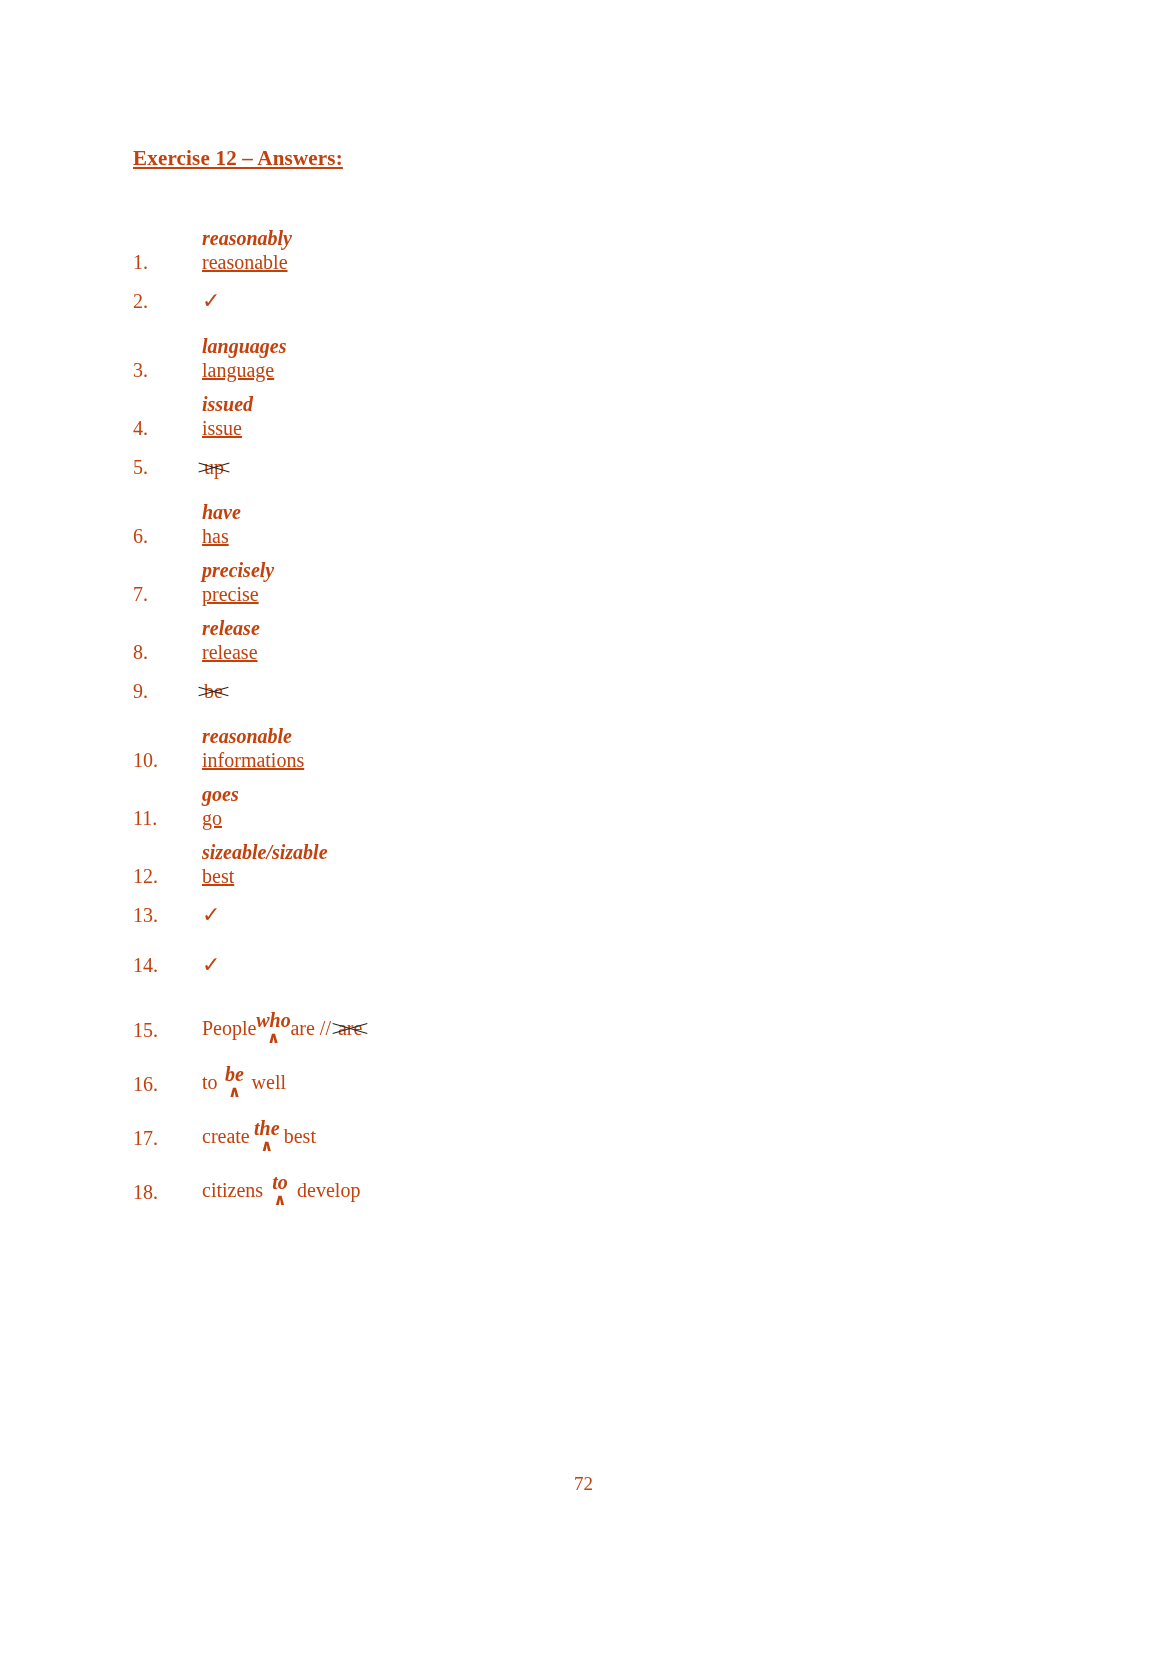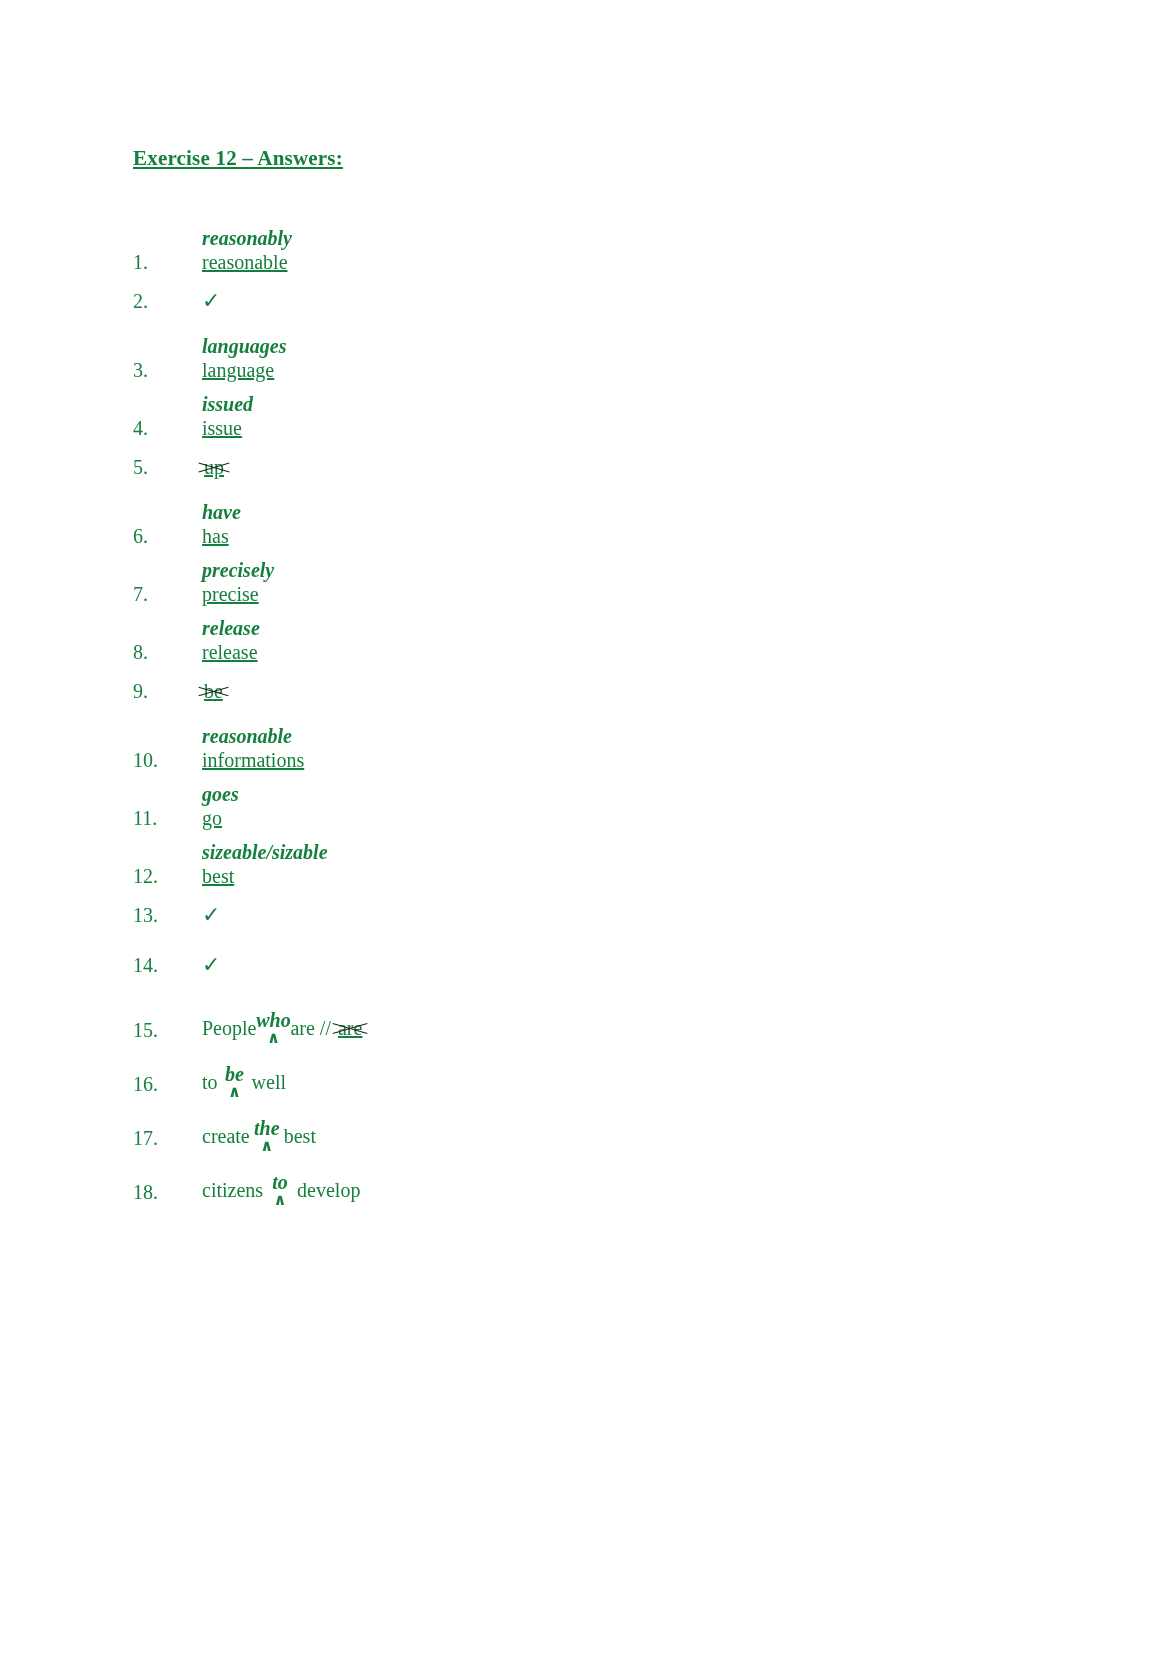--- a/index.html
+++ b/index.html
@@ -7,21 +7,21 @@
     padding: 0;
     background: #ffffff;
   }
   .page {
     position: relative;
     width: 1167px;
     height: 1653px;
     background: #ffffff;
     font-family: "Liberation Serif", "DejaVu Serif", serif;
     font-size: 20px;
-    color: #15803d;
+    color: #c2410c;
     overflow: hidden;
   }
   .title {
     position: absolute;
     left: 133px;
     top: 146px;
     font-size: 21px;
     font-weight: bold;
     text-decoration: underline;
     letter-spacing: 0.2px;
@@ -56,21 +56,20 @@
     text-decoration: underline;
   }
   .check {
     font-size: 22px;
     line-height: 24px;
   }
   .crossed {
     position: relative;
     display: inline-block;
     padding: 0 2px;
-    text-decoration: underline;
   }
   .crossed::before,
   .crossed::after {
     content: "";
     position: absolute;
     left: -4px;
     right: -4px;
     top: 50%;
     border-top: 1.6px solid #222;
   }
@@ -207,13 +206,14 @@
       </div>
       <div class="item insert">
         <span class="num">17.</span>
         <span class="content"><span>create </span><span class="ins"><span class="corr-above">the</span><span class="caret">∧</span></span><span> best</span></span>
       </div>
       <div class="item insert">
         <span class="num">18.</span>
         <span class="content"><span>citizens </span><span class="ins"><span class="corr-above">to</span><span class="caret">∧</span></span><span> develop</span></span>
       </div>
     </div>
+  <div class="pagenum">72</div>
 </div>
 
 </body></html>

